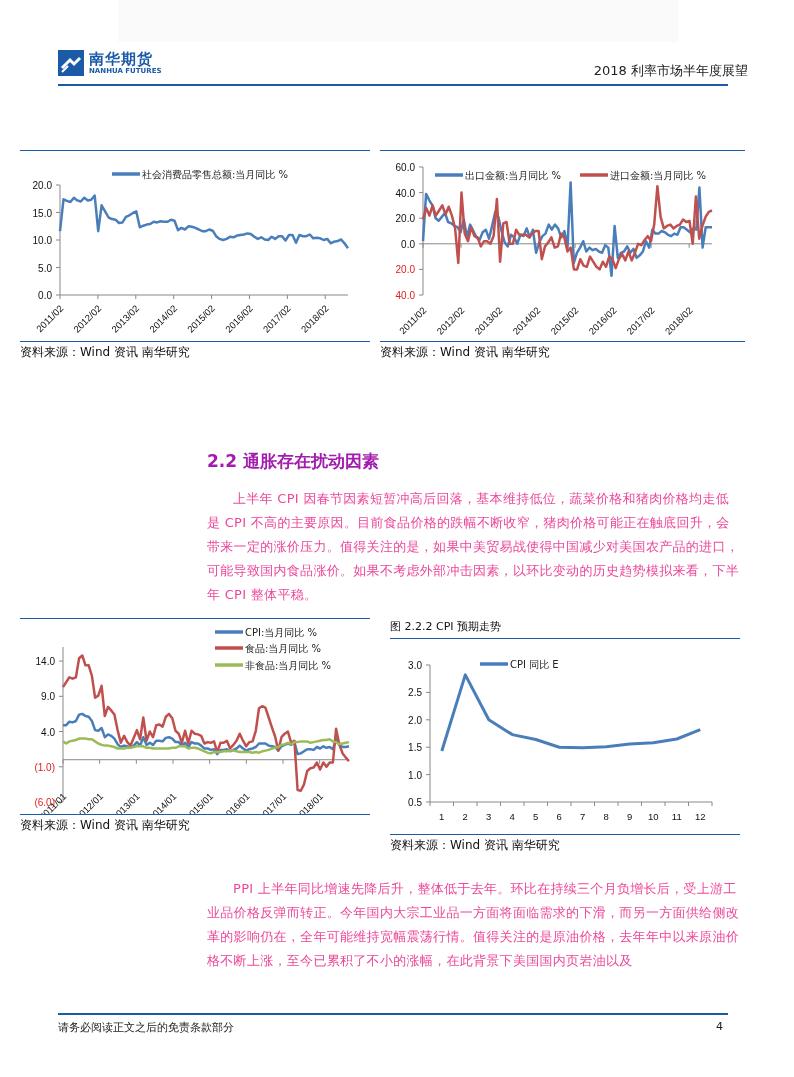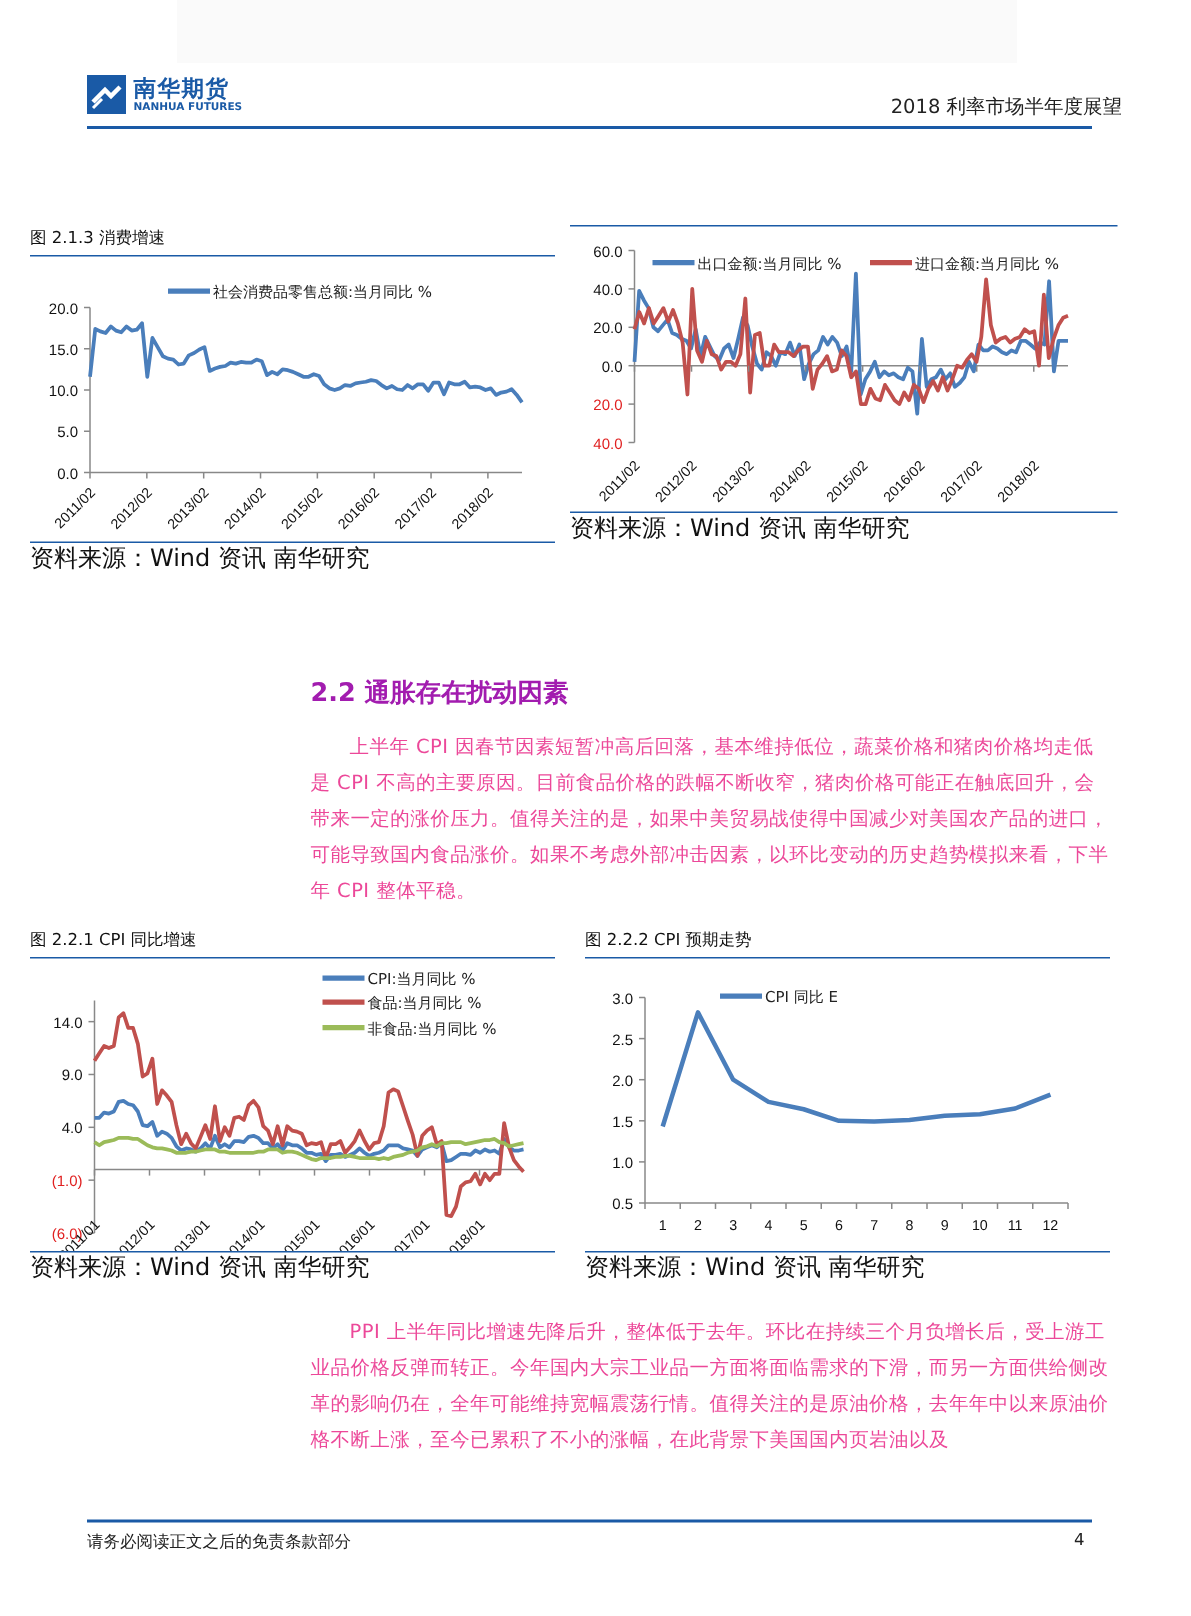--- a/index.html
+++ b/index.html
@@ -9,21 +9,21 @@
   .logo-mark { width:26px; height:26px; background:#1a5aa6; position:relative; }
   .logo-text { margin-left:5px; }
   .logo-cn { font-size:15px; font-weight:bold; color:#1a5aa6; line-height:16px; letter-spacing:1px; }
   .logo-en { font-size:7px; font-weight:bold; color:#1a5aa6; line-height:9px; }
   .header-title { position:absolute; right:46px; top:62px; font-size:13px; color:#222;margin-left:18px; }
   .header-rule { position:absolute; left:58px; top:84px; width:670px; height:2px; background:#1a5aa6; }
 
   .fig { position:absolute; }
   .fig-title { font-size:11px; color:#111; height:20px; line-height:18px; }
   .fig-rule { height:1px; background:#1a5aa6; }
-  .fig-src { font-size:16px; color:#111; line-height:16px; margin-top:2px; }
+  .fig-src { font-size:12px; color:#111; line-height:16px; margin-top:2px; }
   .fig svg { display:block; }
   .ytick { font-size:10px; fill:#111; font-family:"Liberation Sans", sans-serif; }
   .ytick-red { font-size:10px; fill:#e02020; font-family:"Liberation Sans", sans-serif; }
   .xtick { font-size:9.5px; fill:#111; font-family:"Liberation Sans", sans-serif; }
   .legend { font-size:10px; fill:#222; }
 
   .section-title { position:absolute; left:207px; top:450px; font-size:17px; font-weight:bold; color:#a21caf; }
   .para { position:absolute; left:207px; width:532px; font-size:13px; line-height:24px; color:#ec4899; text-indent:2em; letter-spacing:0.3px; }
 
   .footer-rule { position:absolute; left:58px; top:1013px; width:670px; height:2px; background:#1a5aa6; }
@@ -45,21 +45,20 @@
   </div>
   <div class="logo-text">
     <div class="logo-cn">南华期货</div>
     <div class="logo-en">NANHUA FUTURES</div>
   </div>
 </div>
 <div class="header-title">2018 利率市场半年度展望</div>
 <div class="header-rule"></div>
 
 <div class="fig" style="left:20px; top:150px; width:350px;">
-  <div class="fig-title">图 2.1.3  消费增速</div>
   <div class="fig-rule"></div>
   <svg id="c213" width="350" height="190">
       <line x1="40" y1="34" x2="40" y2="144" stroke="#888" stroke-width="1"></line>
       <line x1="40" y1="144" x2="328" y2="144" stroke="#888" stroke-width="1"></line>
       <line x1="36" y1="144" x2="40" y2="144" stroke="#888"></line>
       <text x="32" y="148" text-anchor="end" class="ytick">0.0</text>
       <line x1="36" y1="116.5" x2="40" y2="116.5" stroke="#888"></line>
       <text x="32" y="120.5" text-anchor="end" class="ytick">5.0</text>
       <line x1="36" y1="89" x2="40" y2="89" stroke="#888"></line>
       <text x="32" y="93" text-anchor="end" class="ytick">10.0</text>
@@ -132,21 +131,20 @@
       <text x="313.1842105263158" y="160" text-anchor="end" class="xtick" transform="rotate(-45 313.1842105263158 160)">2018/02</text>
     </svg>
   <div class="fig-rule"></div>
   <div class="fig-src">资料来源：Wind 资讯  南华研究</div>
 </div>
 
 <div class="section-title">2.2  通胀存在扰动因素</div>
 <div class="para" style="top:487px;">上半年 CPI 因春节因素短暂冲高后回落，基本维持低位，蔬菜价格和猪肉价格均走低是 CPI 不高的主要原因。目前食品价格的跌幅不断收窄，猪肉价格可能正在触底回升，会带来一定的涨价压力。值得关注的是，如果中美贸易战使得中国减少对美国农产品的进口，可能导致国内食品涨价。如果不考虑外部冲击因素，以环比变动的历史趋势模拟来看，下半年 CPI 整体平稳。</div>
 
 <div class="fig" style="left:20px; top:618px; width:350px;">
-  <div class="fig-title">图  2.2.1 CPI 同比增速</div>
   <div class="fig-rule"></div>
   <svg id="c221" width="350" height="195">
       <line x1="43" y1="28" x2="43" y2="183" stroke="#888" stroke-width="1"></line>
       <line x1="43" y1="140.72727272727275" x2="329" y2="140.72727272727275" stroke="#888" stroke-width="1"></line>
       <line x1="39" y1="42.09090909090909" x2="43" y2="42.09090909090909" stroke="#888"></line>
       <text x="35" y="46.09090909090909" text-anchor="end" class="ytick">14.0</text>
       <line x1="39" y1="77.31818181818183" x2="43" y2="77.31818181818183" stroke="#888"></line>
       <text x="35" y="81.31818181818183" text-anchor="end" class="ytick">9.0</text>
       <line x1="39" y1="112.54545454545455" x2="43" y2="112.54545454545455" stroke="#888"></line>
       <text x="35" y="116.54545454545455" text-anchor="end" class="ytick">4.0</text>

